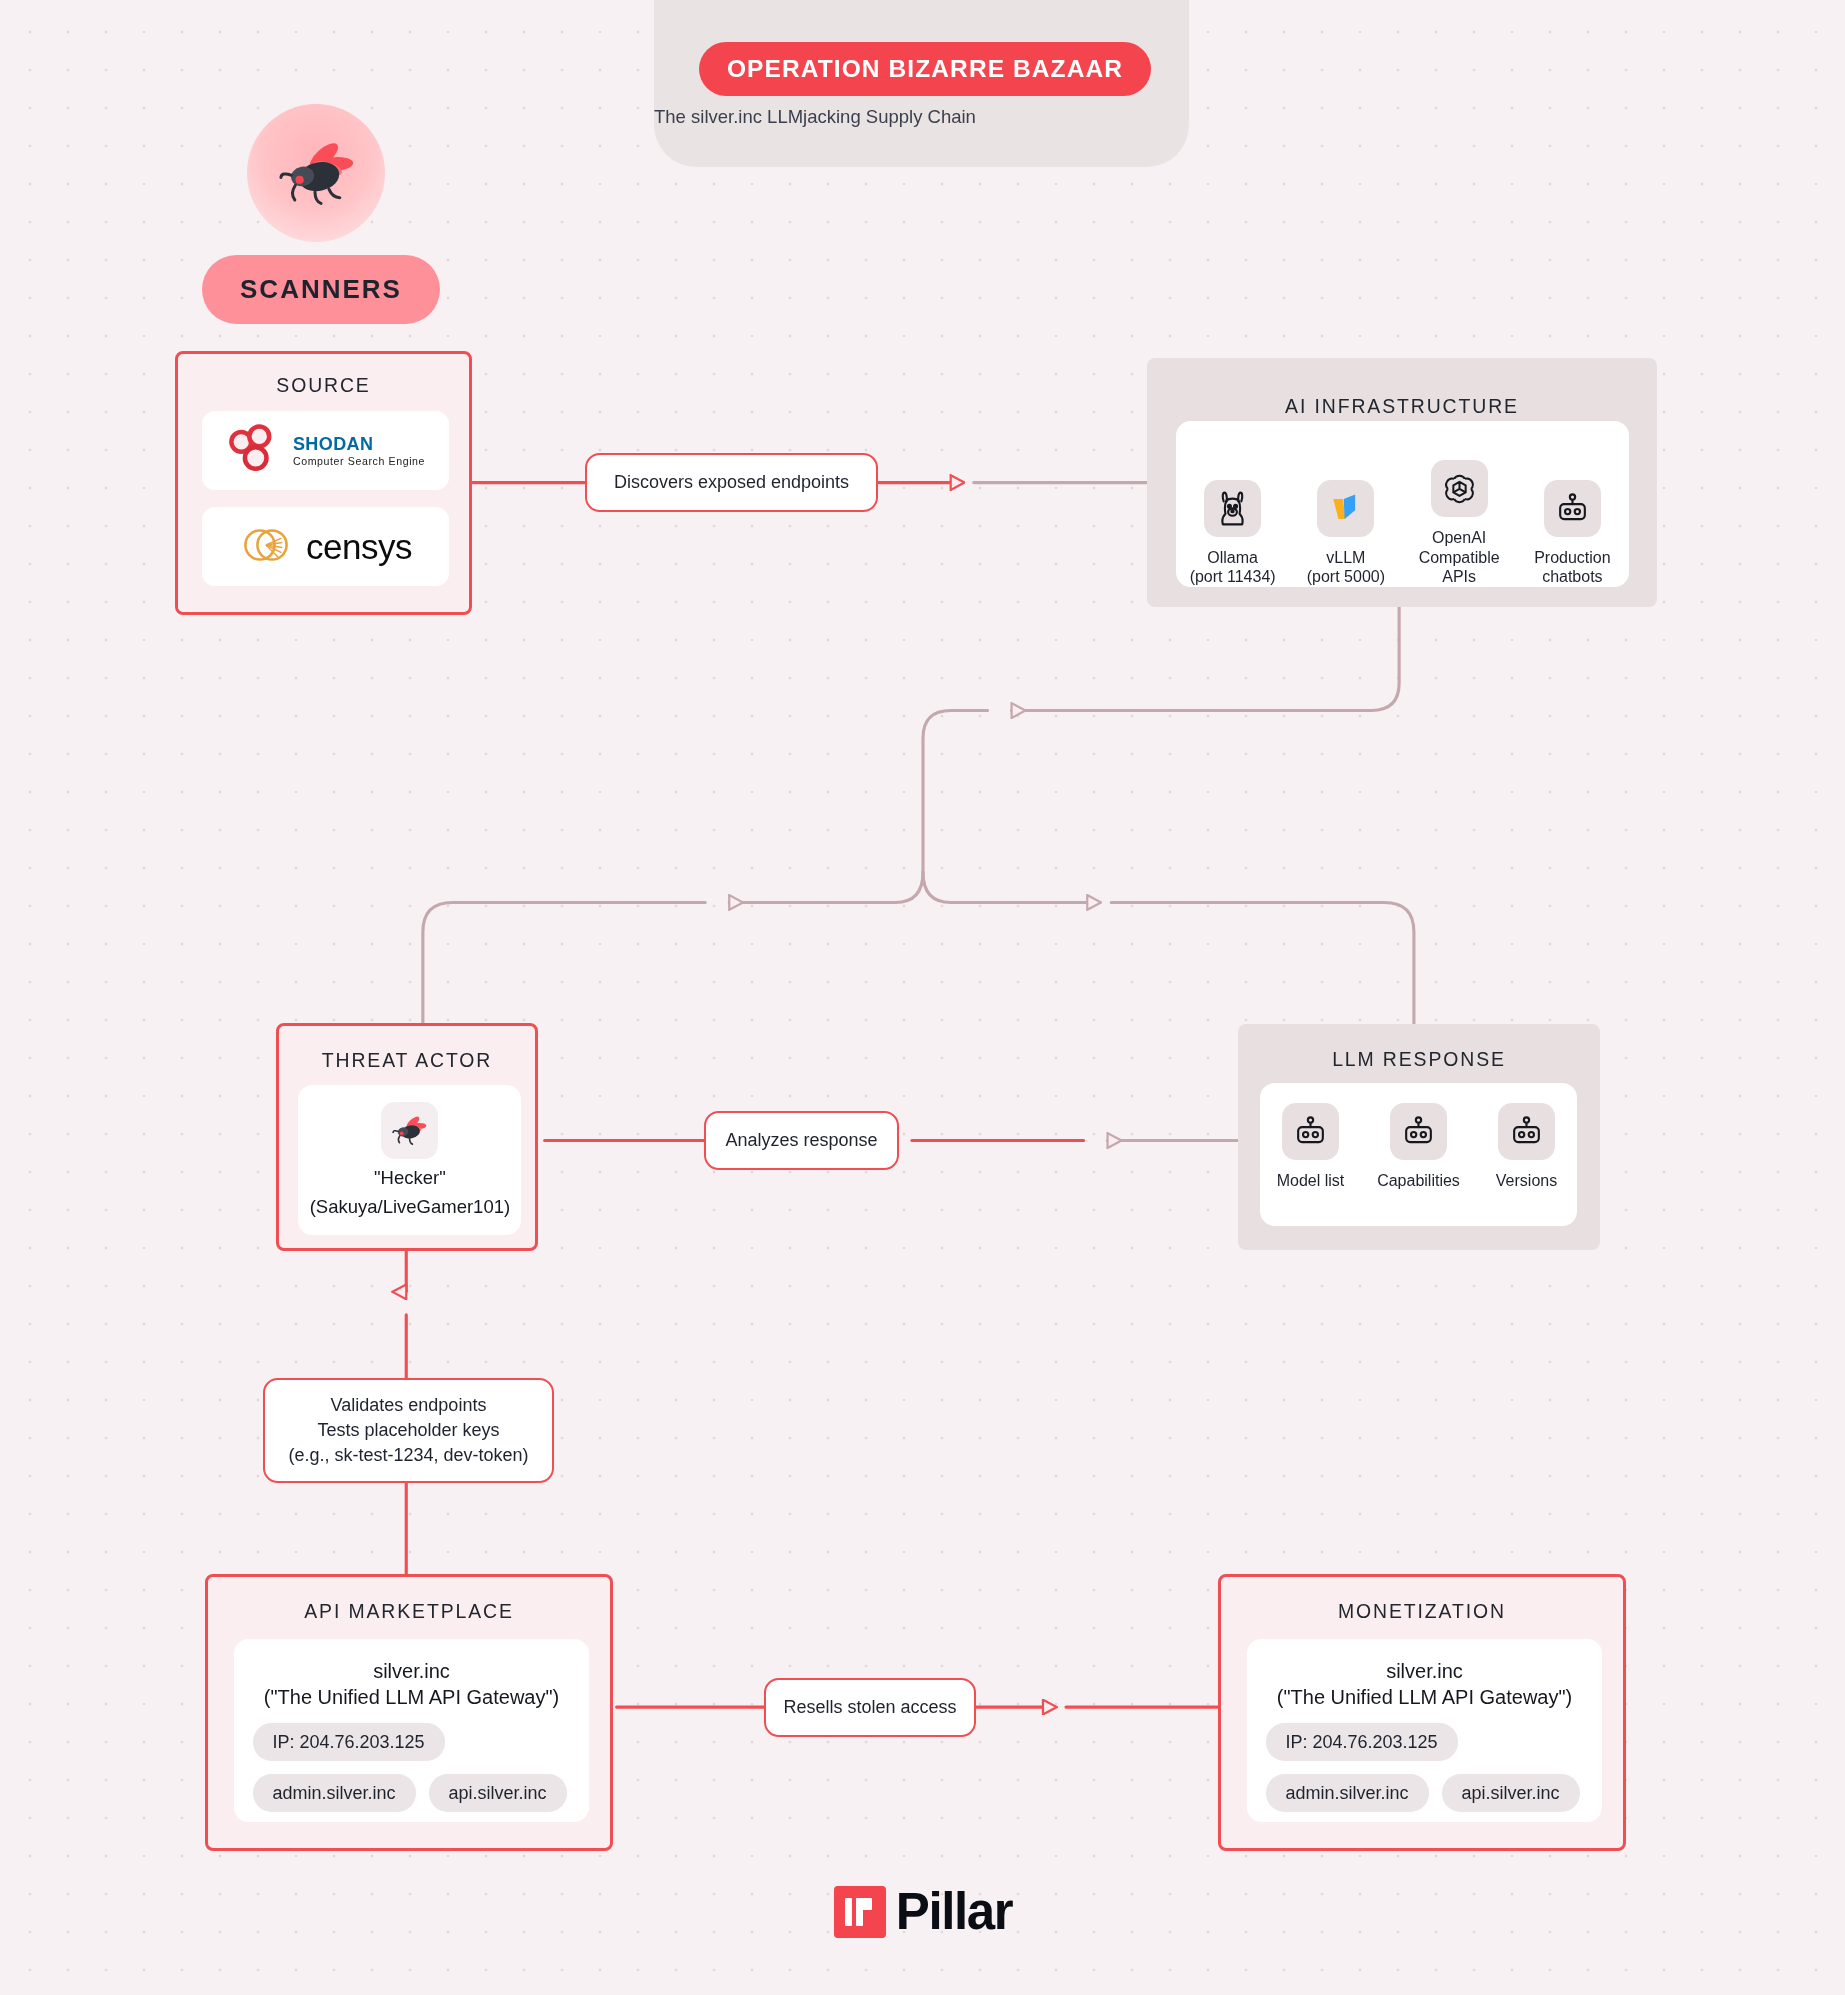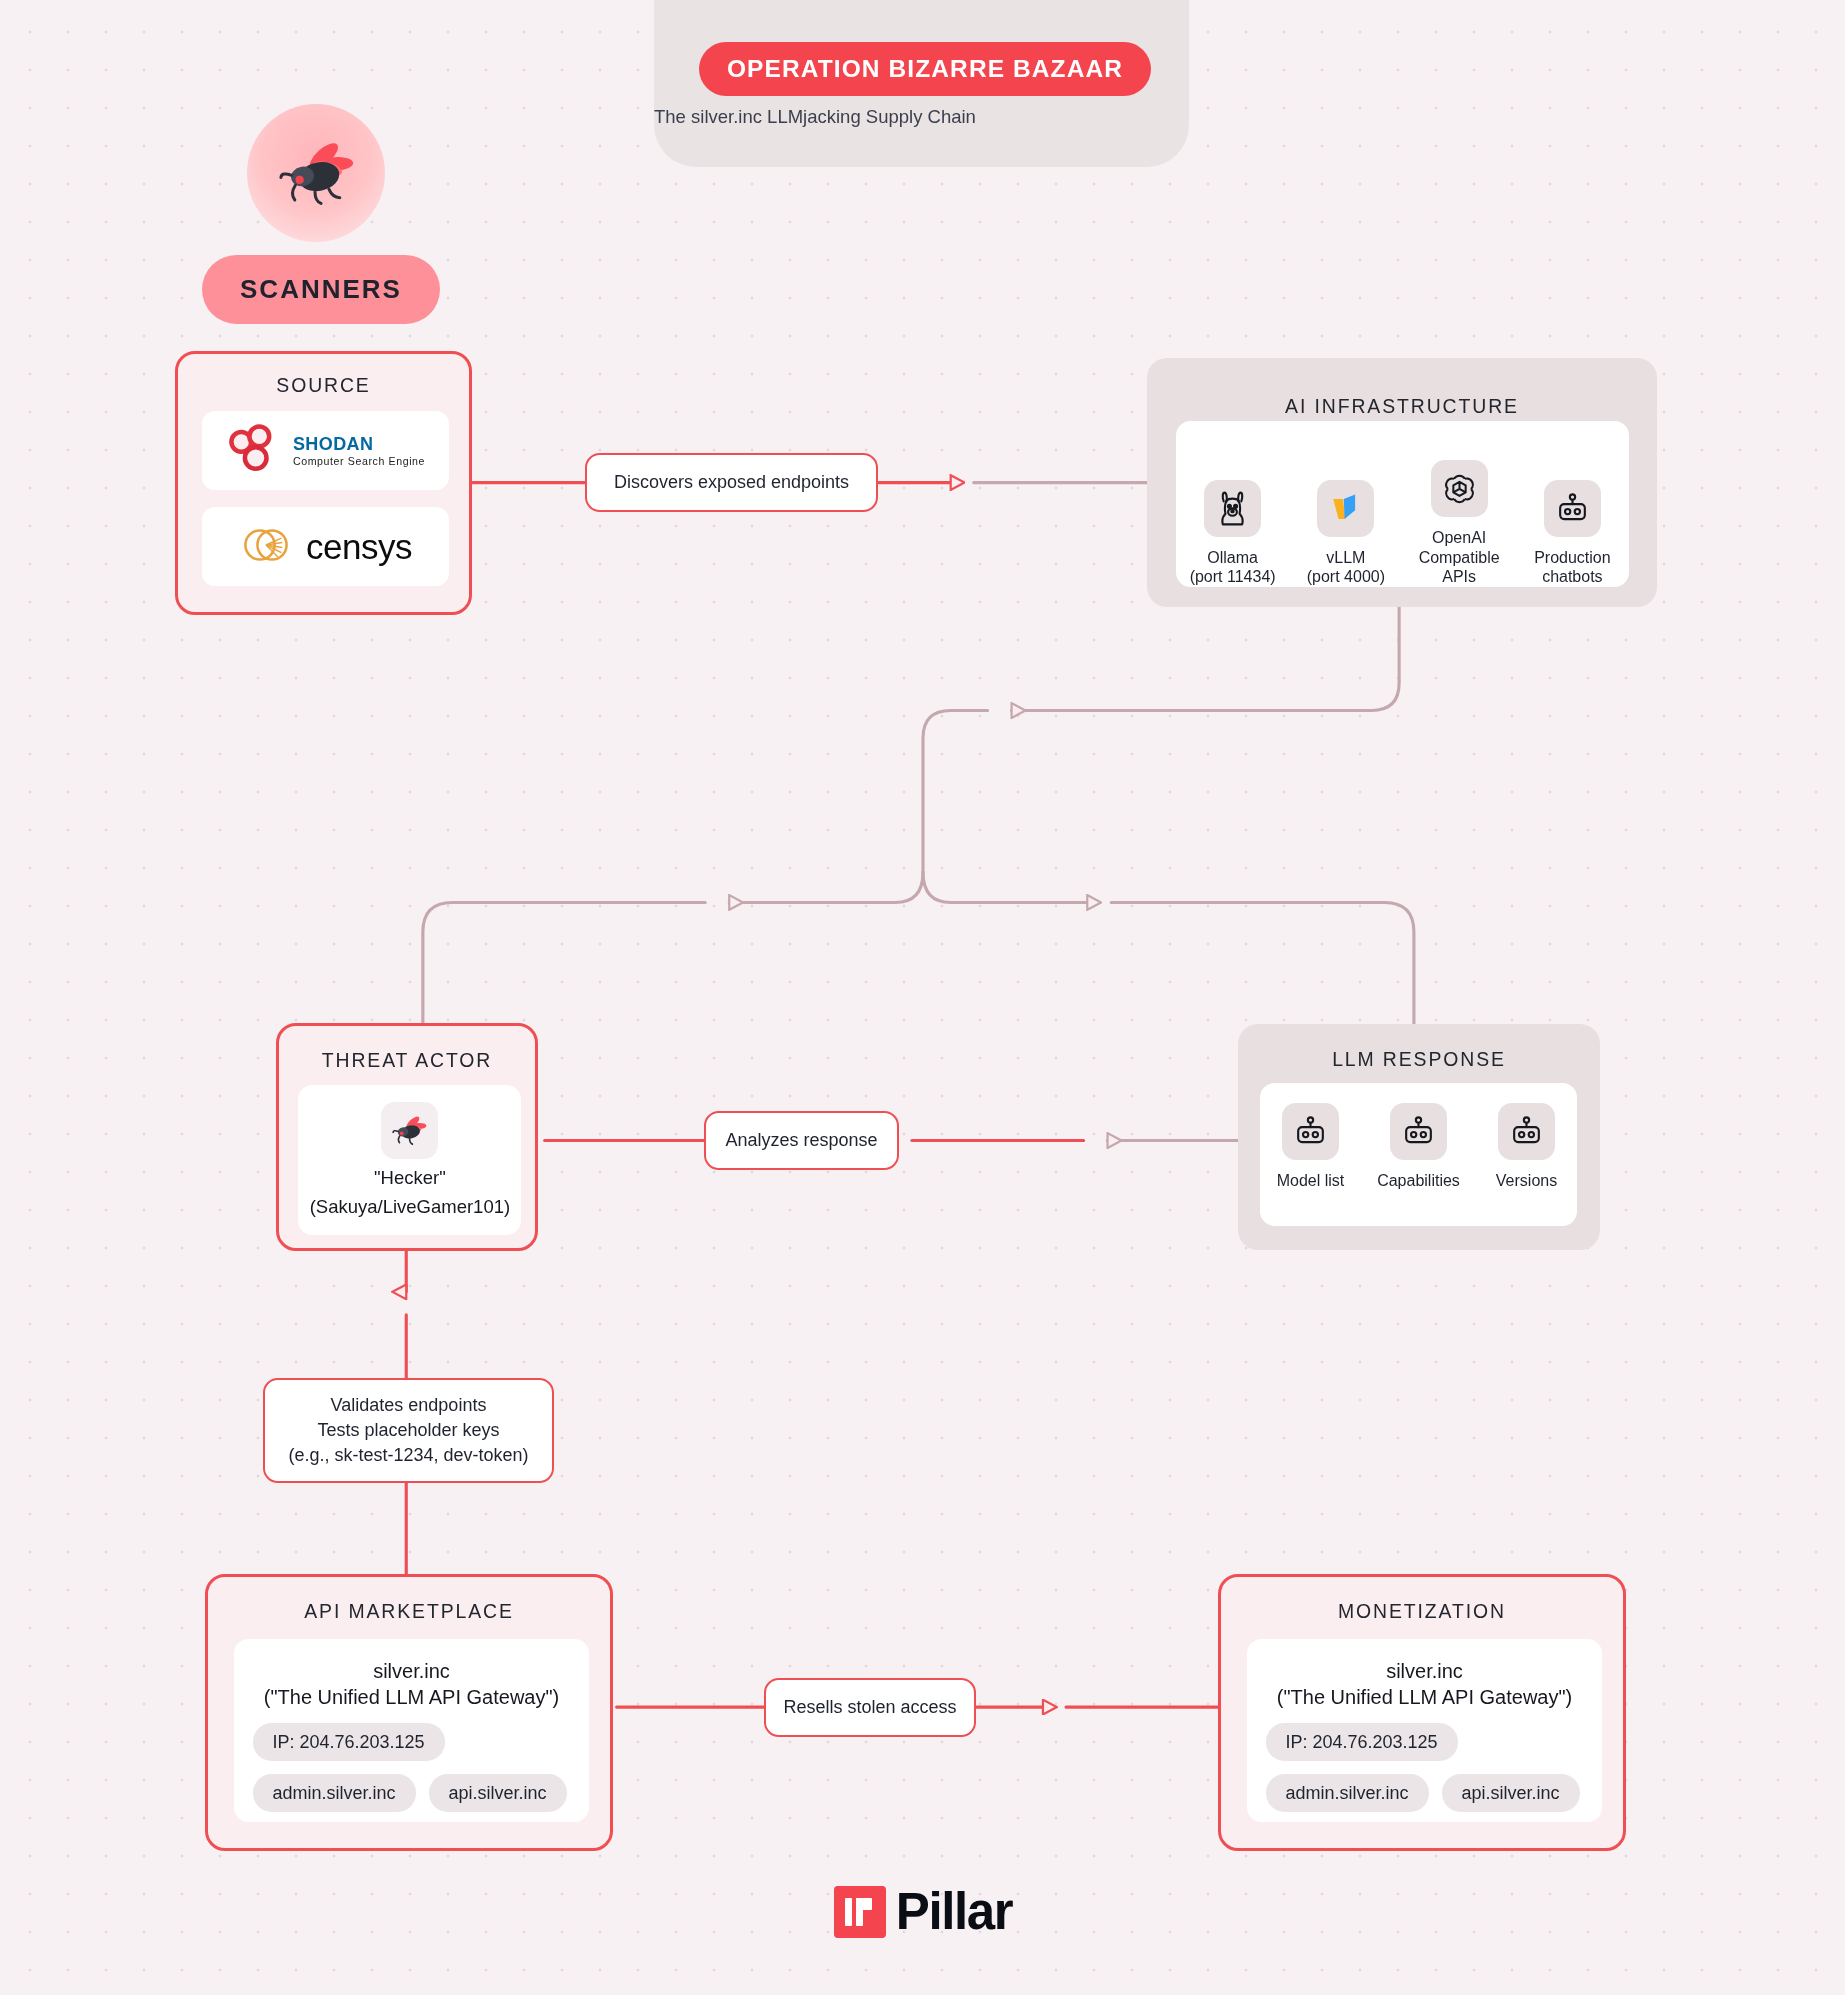--- a/index.html
+++ b/index.html
@@ -45,21 +45,21 @@
     font-size:72px;line-height:1;
   }
   .scanners-pill{
     position:absolute;left:202px;top:255px;width:238px;height:69px;
     background:#fd9099;border-radius:35px;
     display:flex;align-items:center;justify-content:center;
     color:#1f232e;font-size:26px;font-weight:bold;letter-spacing:2px;
   }
 
   
-  .group{position:absolute;border-radius:20px;box-sizing:border-box;text-decoration:underline;}
+  .group{position:absolute;border-radius:8px;box-sizing:border-box;text-decoration:underline;}
   .group.red{border:3.2px solid #ef4e53;background:#fbeef0;}
   .group.grey{background:#e7dfe0;}
   .group-title{
     position:absolute;left:0;right:0;text-align:center;
     font-size:19.4px;letter-spacing:1.9px;color:#22262f;
   }
   .inner-card{
     position:absolute;background:#fff;border-radius:14.8px;box-sizing:border-box;
   }
   .logo-card{
@@ -244,21 +244,21 @@
       </div>
 
       <div class="icon-col">
         <span class="tile">
           <svg width="35" height="35" viewBox="0 0 40 40" aria-hidden="true">
             <path d="M6,9 L17,9 L20,32 L12,32 Z" fill="#fbb01e"></path>
             <path d="M19,32 L18,9 L31,4 L31,22 Z" fill="#36a0f5"></path>
           </svg>
         </span>
         <span class="cap" style="white-space:pre-line;">vLLM
-(port 4000)</span>
+(port 5000)</span>
       </div>
 
       <div class="icon-col">
         <span class="tile">
           <svg width="37" height="37" viewBox="0 0 42 42" fill="none" stroke="#16181f" stroke-width="2.3" stroke-linejoin="round">
             <path d="M21,6.5 a7,7 0 0 1 6.1,3.5 M27.1,10 a7,7 0 0 1 8.1,3.2 a7,7 0 0 1 -1.1,8.3 M34.1,21.5 a7,7 0 0 1 1.1,8.3 a7,7 0 0 1 -8.1,3.2 M27.1,33 a7,7 0 0 1 -6.1,3.5 a7,7 0 0 1 -6.1,-3.5 M14.9,33 a7,7 0 0 1 -8.1,-3.2 a7,7 0 0 1 1.1,-8.3 M7.9,21.5 a7,7 0 0 1 -1.1,-8.3 a7,7 0 0 1 8.1,-3.2 M14.9,10 a7,7 0 0 1 6.1,-3.5"></path>
             <path d="M21,13.5 L28,17.5 L28,25.5 L21,29.5 L14,25.5 L14,17.5 Z"></path>
             <path d="M21,13.5 L21,21.5 L28,25.5 M21,21.5 L14,25.5"></path>
           </svg>
         </span>

